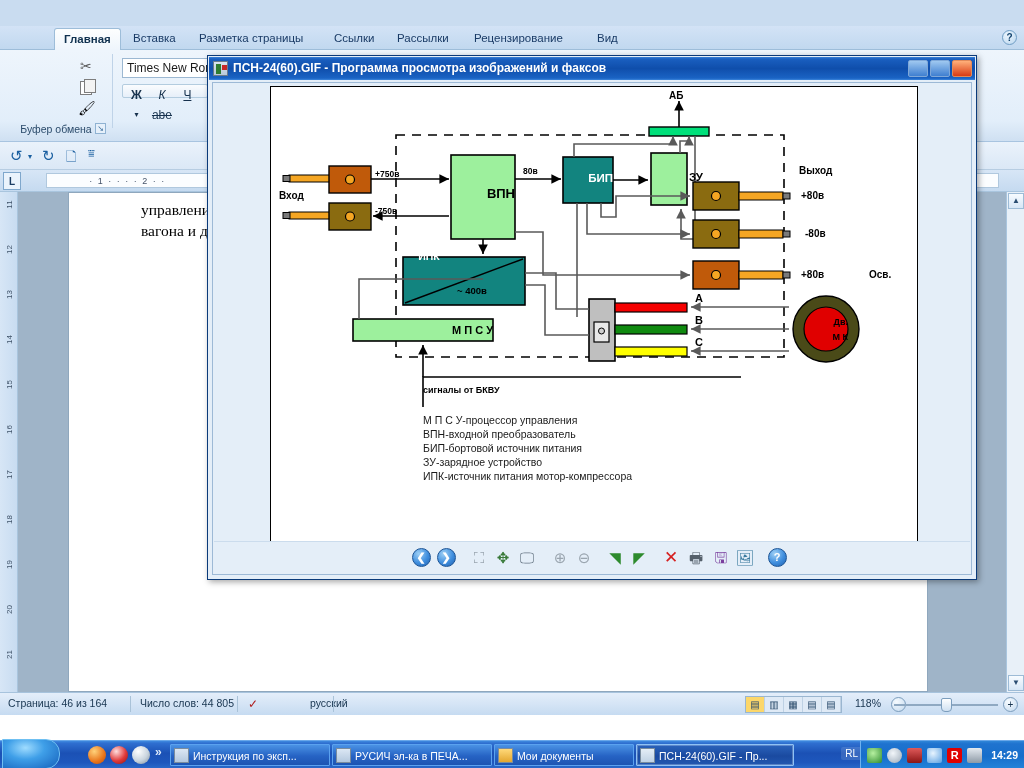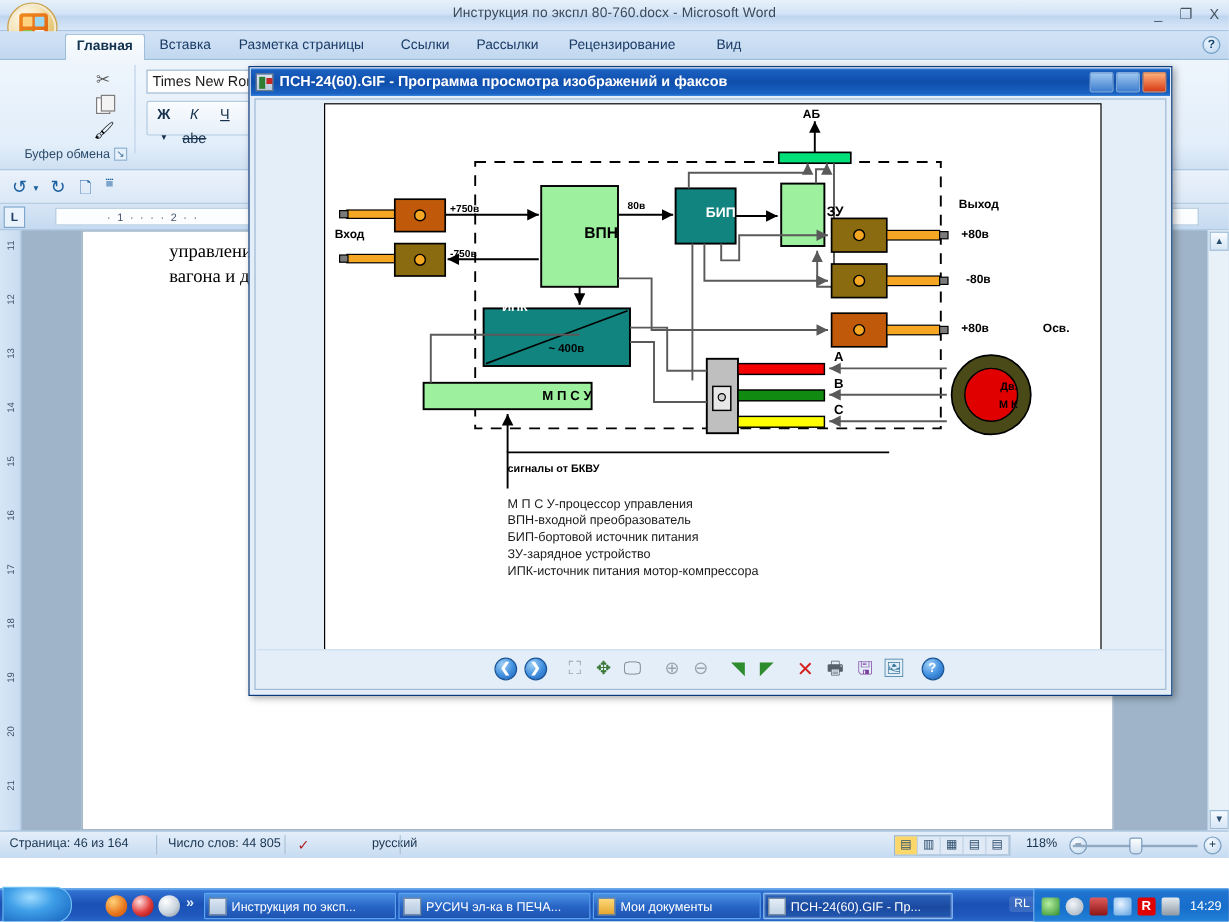--- a/index.html
+++ b/index.html
@@ -101,21 +101,21 @@
     position: absolute; right: 4px; bottom: 2px; width: 11px; height: 11px;
     border: 1px solid #8fb2d2; background: #e6f0fa; font-size: 8px; color: #3b6e9e; text-align: center; line-height: 9px;
   }
 
   .font-box {
     position: absolute; left: 6px; top: 6px; width: 128px; height: 20px;
     background: #fff; border: 1px solid #9cb8d2; font-size: 12px;
     color: #1a1a1a; padding: 2px 4px; overflow: hidden; white-space: nowrap;
   }
   .fmt-bar {
-    position: absolute; left: 6px; top: 32px; height: 29px;
+    position: absolute; left: 6px; top: 32px; height: 14px;
     background: linear-gradient(to bottom,#fafcfe,#e6eff9);
     border: 1px solid #b3ccdf; border-radius: 2px; padding: 0 3px;
   }
   .fmt-btn {
     display: inline-block; width: 21px; height: 20px; line-height: 20px; text-align: center;
     font-size: 12px; color: #16314d; vertical-align: top; margin-top: 0;
   }
 
   .qat {
     position: absolute; left: 0; top: 142px; width: 1024px; height: 28px;
@@ -298,44 +298,33 @@
   }
   .tt-ic.word { background: linear-gradient(to bottom,#dbe7f4,#b4c8de); }
   .tt-ic.folder { background: linear-gradient(to bottom,#ffd97a,#e3a62f); }
   .tt-ic.img { background: linear-gradient(to bottom,#e4edf6,#c0d2e4); }
   .tray {
     position: absolute; right: 0; top: 0; height: 28px; padding: 0 6px;
     background: linear-gradient(to bottom,#2f86d8 0%,#1f73cf 10%,#166ecb 55%,#2484da 100%);
     border-left: 1px solid #6fb2ee; display: flex; align-items: center; gap: 5px;
   }
   .tray-ic { width: 15px; height: 15px; border-radius: 2px; }
-  .tray-clock { color: #fff; font-size: 10.5px; margin-left: 4px; }
+  .tray-clock { color: #fff; font-size: 10.5px; margin-left: 4px; font-weight: bold; }
   .lang-ind {
     position: absolute; right: 162px; top: 6px; font-size: 10px; color: #fff;
     background: rgba(255,255,255,.13); padding: 1px 4px; border-radius: 2px;
   }
 </style>
 </head>
 <body>
 
 <div id="root">
 
   <div class="word-shell">
 
-    <div class="word-titlebar">
-      <div class="office-orb">
-        <div class="orb-inner"></div>
-      </div>
-      <div class="word-title">Инструкция по экспл 80-760.docx - Microsoft Word</div>
-      <div class="win-btns">
-        <span>_</span>
-        <span>❐</span>
-        <span>X</span>
-      </div>
-    </div>
 
     <div class="ribbon-tabs">
       <div class="tab active" style="left:54px;">Главная</div>
       <div class="tab" style="left:124px;">Вставка</div>
       <div class="tab" style="left:190px;">Разметка страницы</div>
       <div class="tab" style="left:325px;">Ссылки</div>
       <div class="tab" style="left:388px;">Рассылки</div>
       <div class="tab" style="left:465px;">Рецензирование</div>
       <div class="tab" style="left:588px;">Вид</div>
       <div class="help-icon">?</div>

